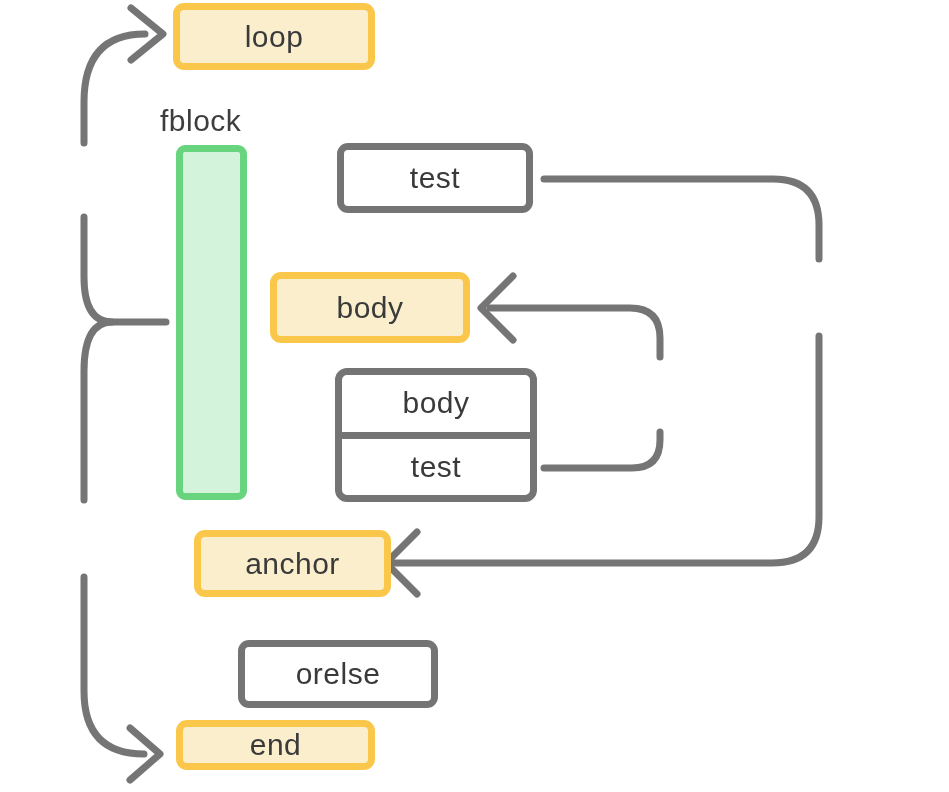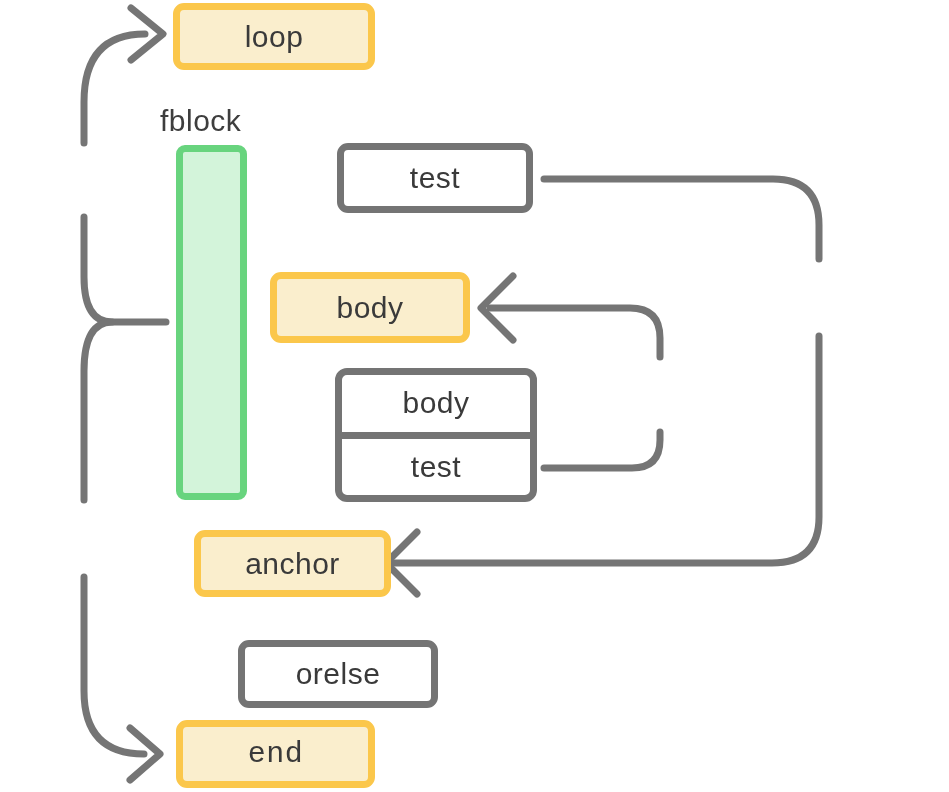--- a/index.html
+++ b/index.html
@@ -86,21 +86,21 @@
   .stack .divider {
     height: 7px;
     background: var(--gray-border, #747474);
   }
   
   .node-loop    { left: 173px; top:   3px; width: 202px; height: 67px; }
   .node-test    { left: 337px; top: 143px; width: 196px; height: 70px; }
   .node-body    { left: 270px; top: 272px; width: 200px; height: 71px; }
   .node-anchor  { left: 176px; top: 530px; width: 197px; height: 67px; margin-left: 18px; }
   .node-orelse  { left: 238px; top: 627px; width: 200px; height: 68px; margin-top: 13px; }
-  .node-end     { left: 176px; top: 720px; width: 199px; height: 68px; font-family: Liberation Mono, monospace; }
+  .node-end     { left: 176px; top: 720px; width: 199px; height: 50px; }
 </style>
 </head>
 <body>
 
 <div class="stage">
 
   <svg class="edges" viewBox="0 0 949 792" xmlns="http://www.w3.org/2000/svg">
 
     <path d="M 84 143 L 84 102 Q 84 34 145 34"></path>
     <path d="M 131 8 L 163 34 L 131 60"></path>

